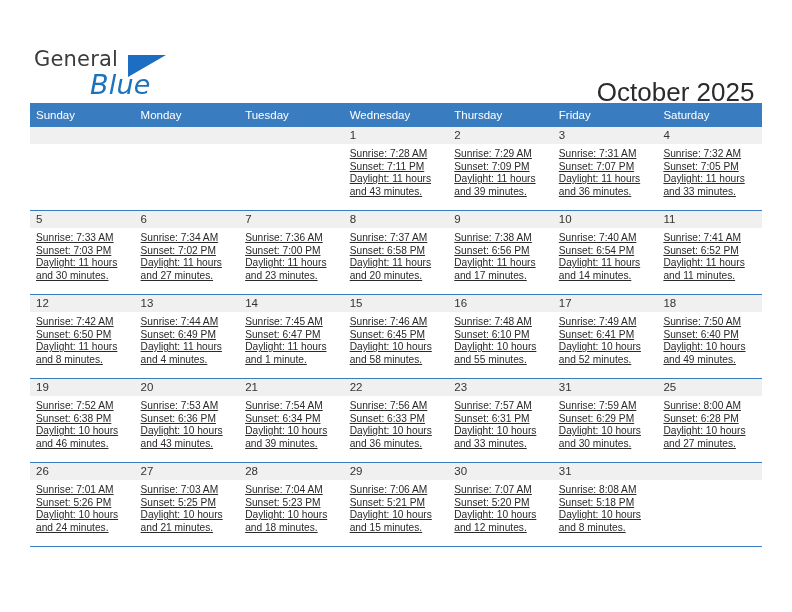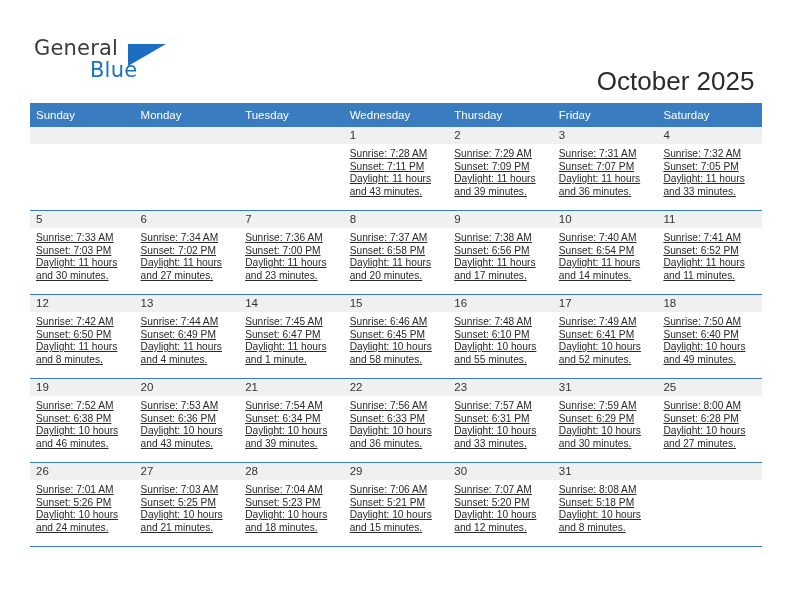--- a/index.html
+++ b/index.html
@@ -18,21 +18,21 @@
     position: relative;
     width: 792px;
     height: 612px;
     box-sizing: border-box;
   }
 
   
   .header {
     position: absolute;
     left: 0;
-    top: 0;
+    top: 11px;
     width: 792px;
     height: 87px;
   }
   .brand {
     position: absolute;
     left: 34px;
     top: 36px;
     width: 200px;
     height: 52px;
   }
@@ -42,24 +42,25 @@
     top: 0;
     font-size: 21px;
     letter-spacing: 0.2px;
     color: #3b3b3b;
     font-family: "DejaVu Sans", sans-serif;
   }
   .brand-blue {
     position: absolute;
     left: 56px;
     top: 22px;
-    font-size: 21px;
+    font-size: 27px;
     letter-spacing: 0.2px;
     color: #1b72bd;
     font-family: "DejaVu Sans", sans-serif;
+    font-style: italic;
   }
   .brand-triangle {
     position: absolute;
     left: 94px;
     top: 8px;
     width: 0;
     height: 0;
     border-left: 38px solid #1b6ec2;
     border-bottom: 22px solid transparent;
   }
@@ -345,21 +346,21 @@
                 <div>Sunset: 6:47 PM</div>
                 <div>Daylight: 11 hours</div>
                 <div>and 1 minute.</div>
               </div>
             </div>
           </td>
         <td>
             <div class="cell-inner">
               <div class="daynum-bar">15</div>
               <div class="details">
-                <div>Sunrise: 6:46 AM</div>
+                <div>Sunrise: 7:46 AM</div>
                 <div>Sunset: 6:45 PM</div>
                 <div>Daylight: 10 hours</div>
                 <div>and 58 minutes.</div>
               </div>
             </div>
           </td>
         <td>
             <div class="cell-inner">
               <div class="daynum-bar">16</div>
               <div class="details">

